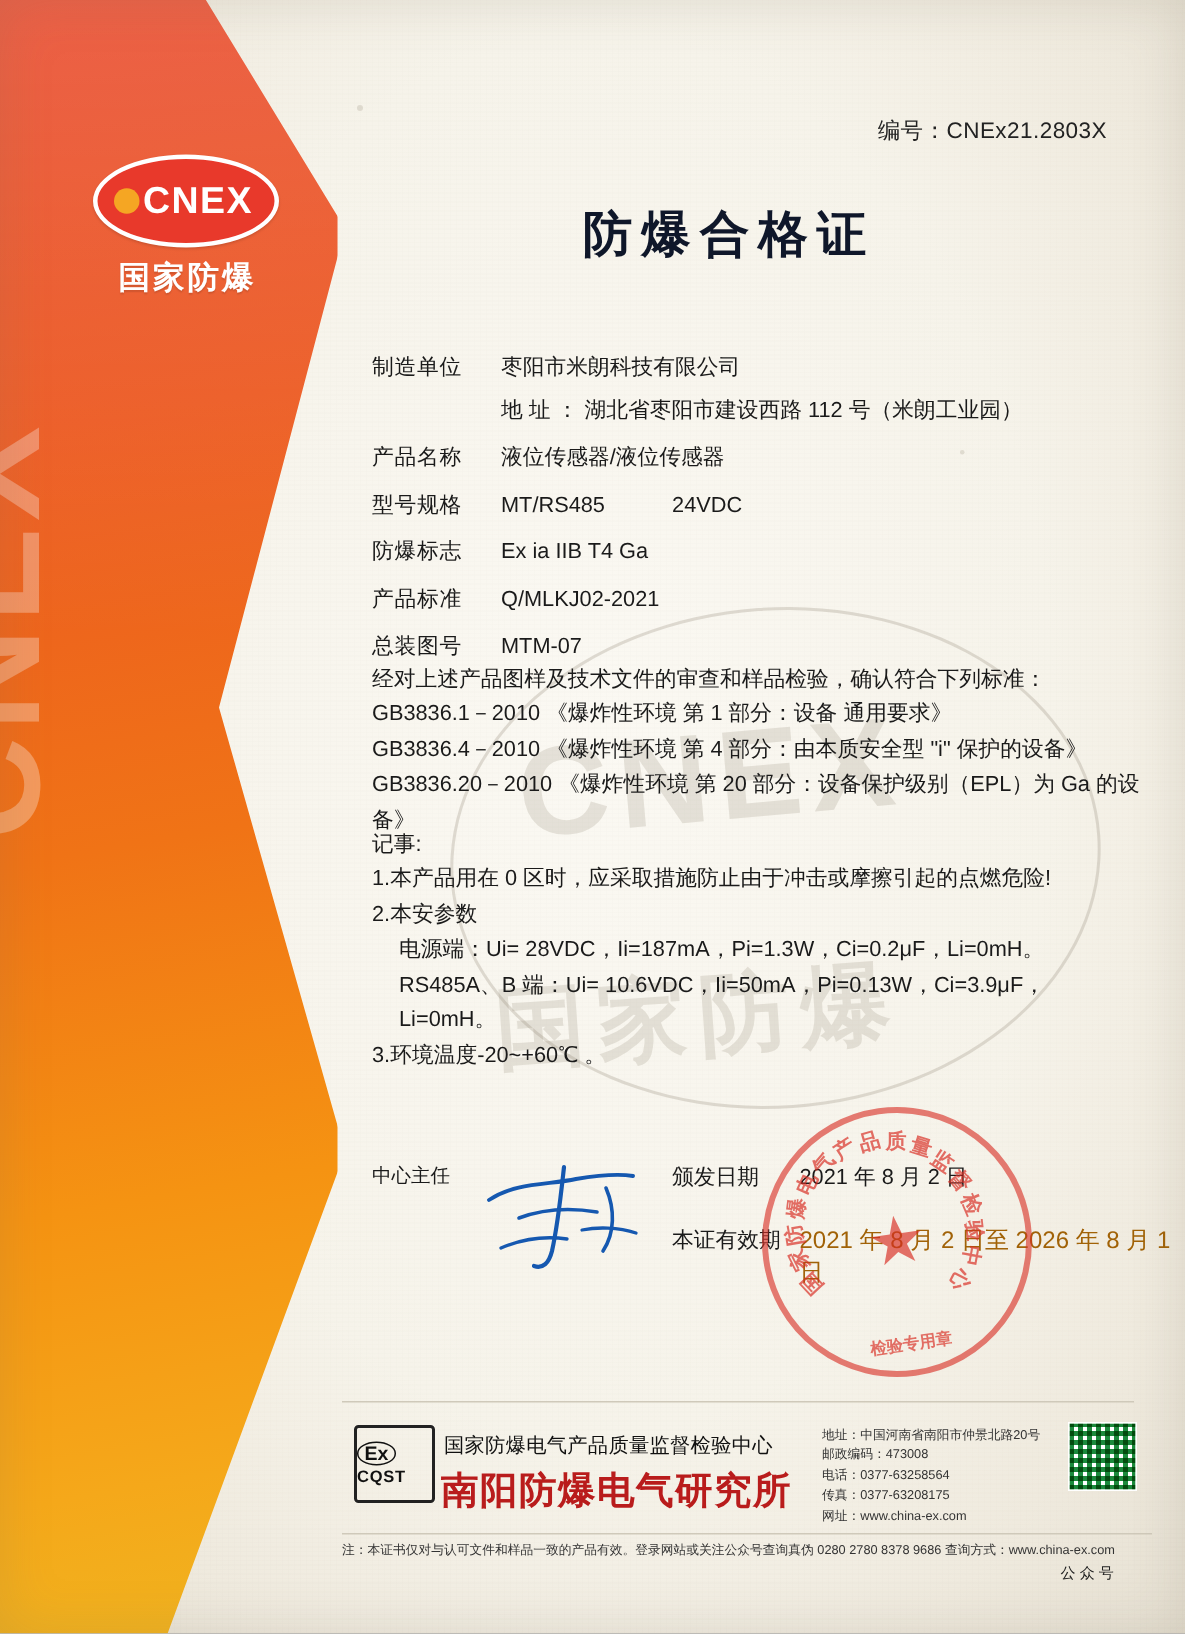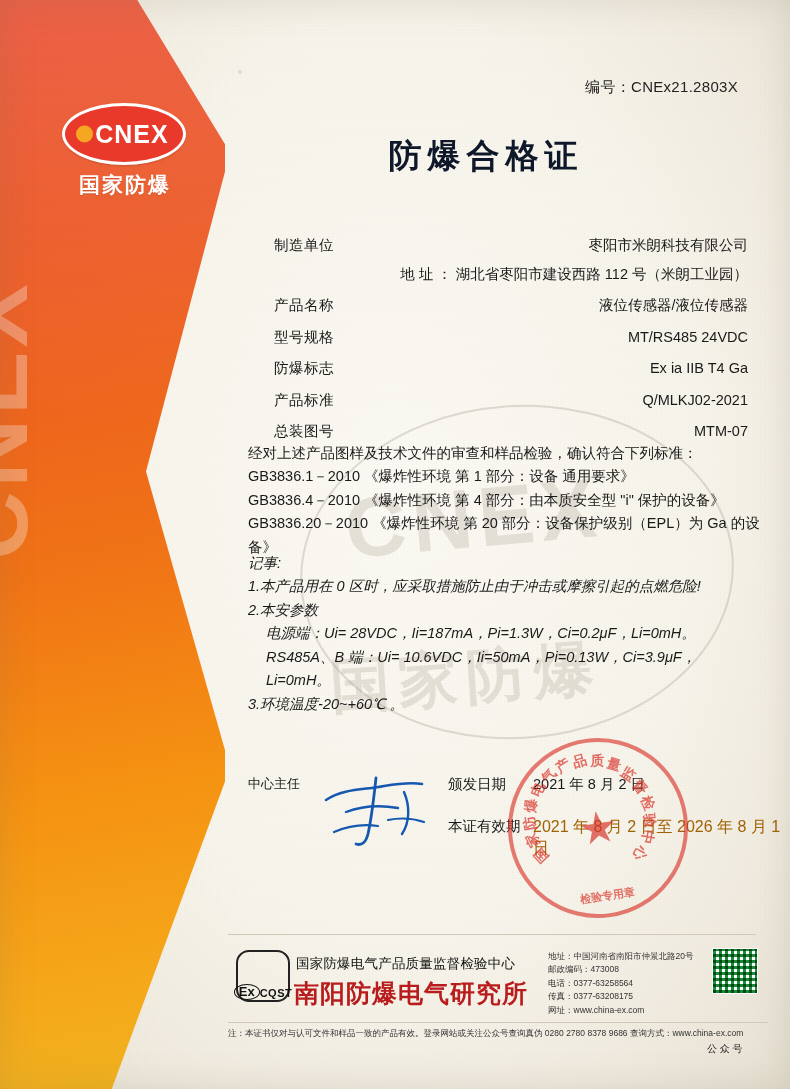--- a/index.html
+++ b/index.html
@@ -164,21 +164,20 @@
     pointer-events: none;
   }
 
   
   .fields {
     position: absolute;
     left: 248px; top: 236px;
     width: 500px;
     font-size: 14.5px;
     color: #1a1a1a;
-    text-align: right;
   }
   .frow {
     display: flex;
     margin-bottom: 12px;
     line-height: 1.35;
   }
   .flabel {
     width: 86px;
     flex: 0 0 86px;
     letter-spacing: .5px;
@@ -198,21 +197,20 @@
     color: #1a1a1a;
     line-height: 1.62;
   }
   .notes {
     position: absolute;
     left: 248px; top: 552px;
     width: 512px;
     font-size: 14.5px;
     color: #1a1a1a;
     line-height: 1.62;
-    font-style: italic;
   }
   .notes .indent { padding-left: 18px; }
 
   
   .sig-left-label {
     position: absolute;
     left: 248px; top: 775px;
     font-size: 13px;
     color: #1a1a1a;
   }
@@ -293,23 +291,23 @@
     position: absolute;
     left: 228px; top: 934px;
     width: 528px;
     border-top: 1px solid #cfc9ba;
   }
   .ex-badge {
     position: absolute;
     left: 236px; top: 950px;
     width: 50px; height: 48px;
     border: 2px solid #222;
-    border-radius: 13px;
-    display: flex; 
-    align-items: flex-end; justify-content: center;
+    border-radius: 3px;
+    display: flex; flex-direction: column;
+    align-items: flex-start; justify-content: center;
     line-height: 1.05;
   }
   .ex-badge .ex {
     font-size: 13px; font-weight: 700; color:#111;
     border: 1.4px solid #111;
     border-radius: 50%;
     padding: 0 4px;
   }
   .ex-badge .cqst { font-size: 11px; font-weight: 700; color:#111; margin-top: 3px; letter-spacing:.5px;}
   .footer-org-sm {

